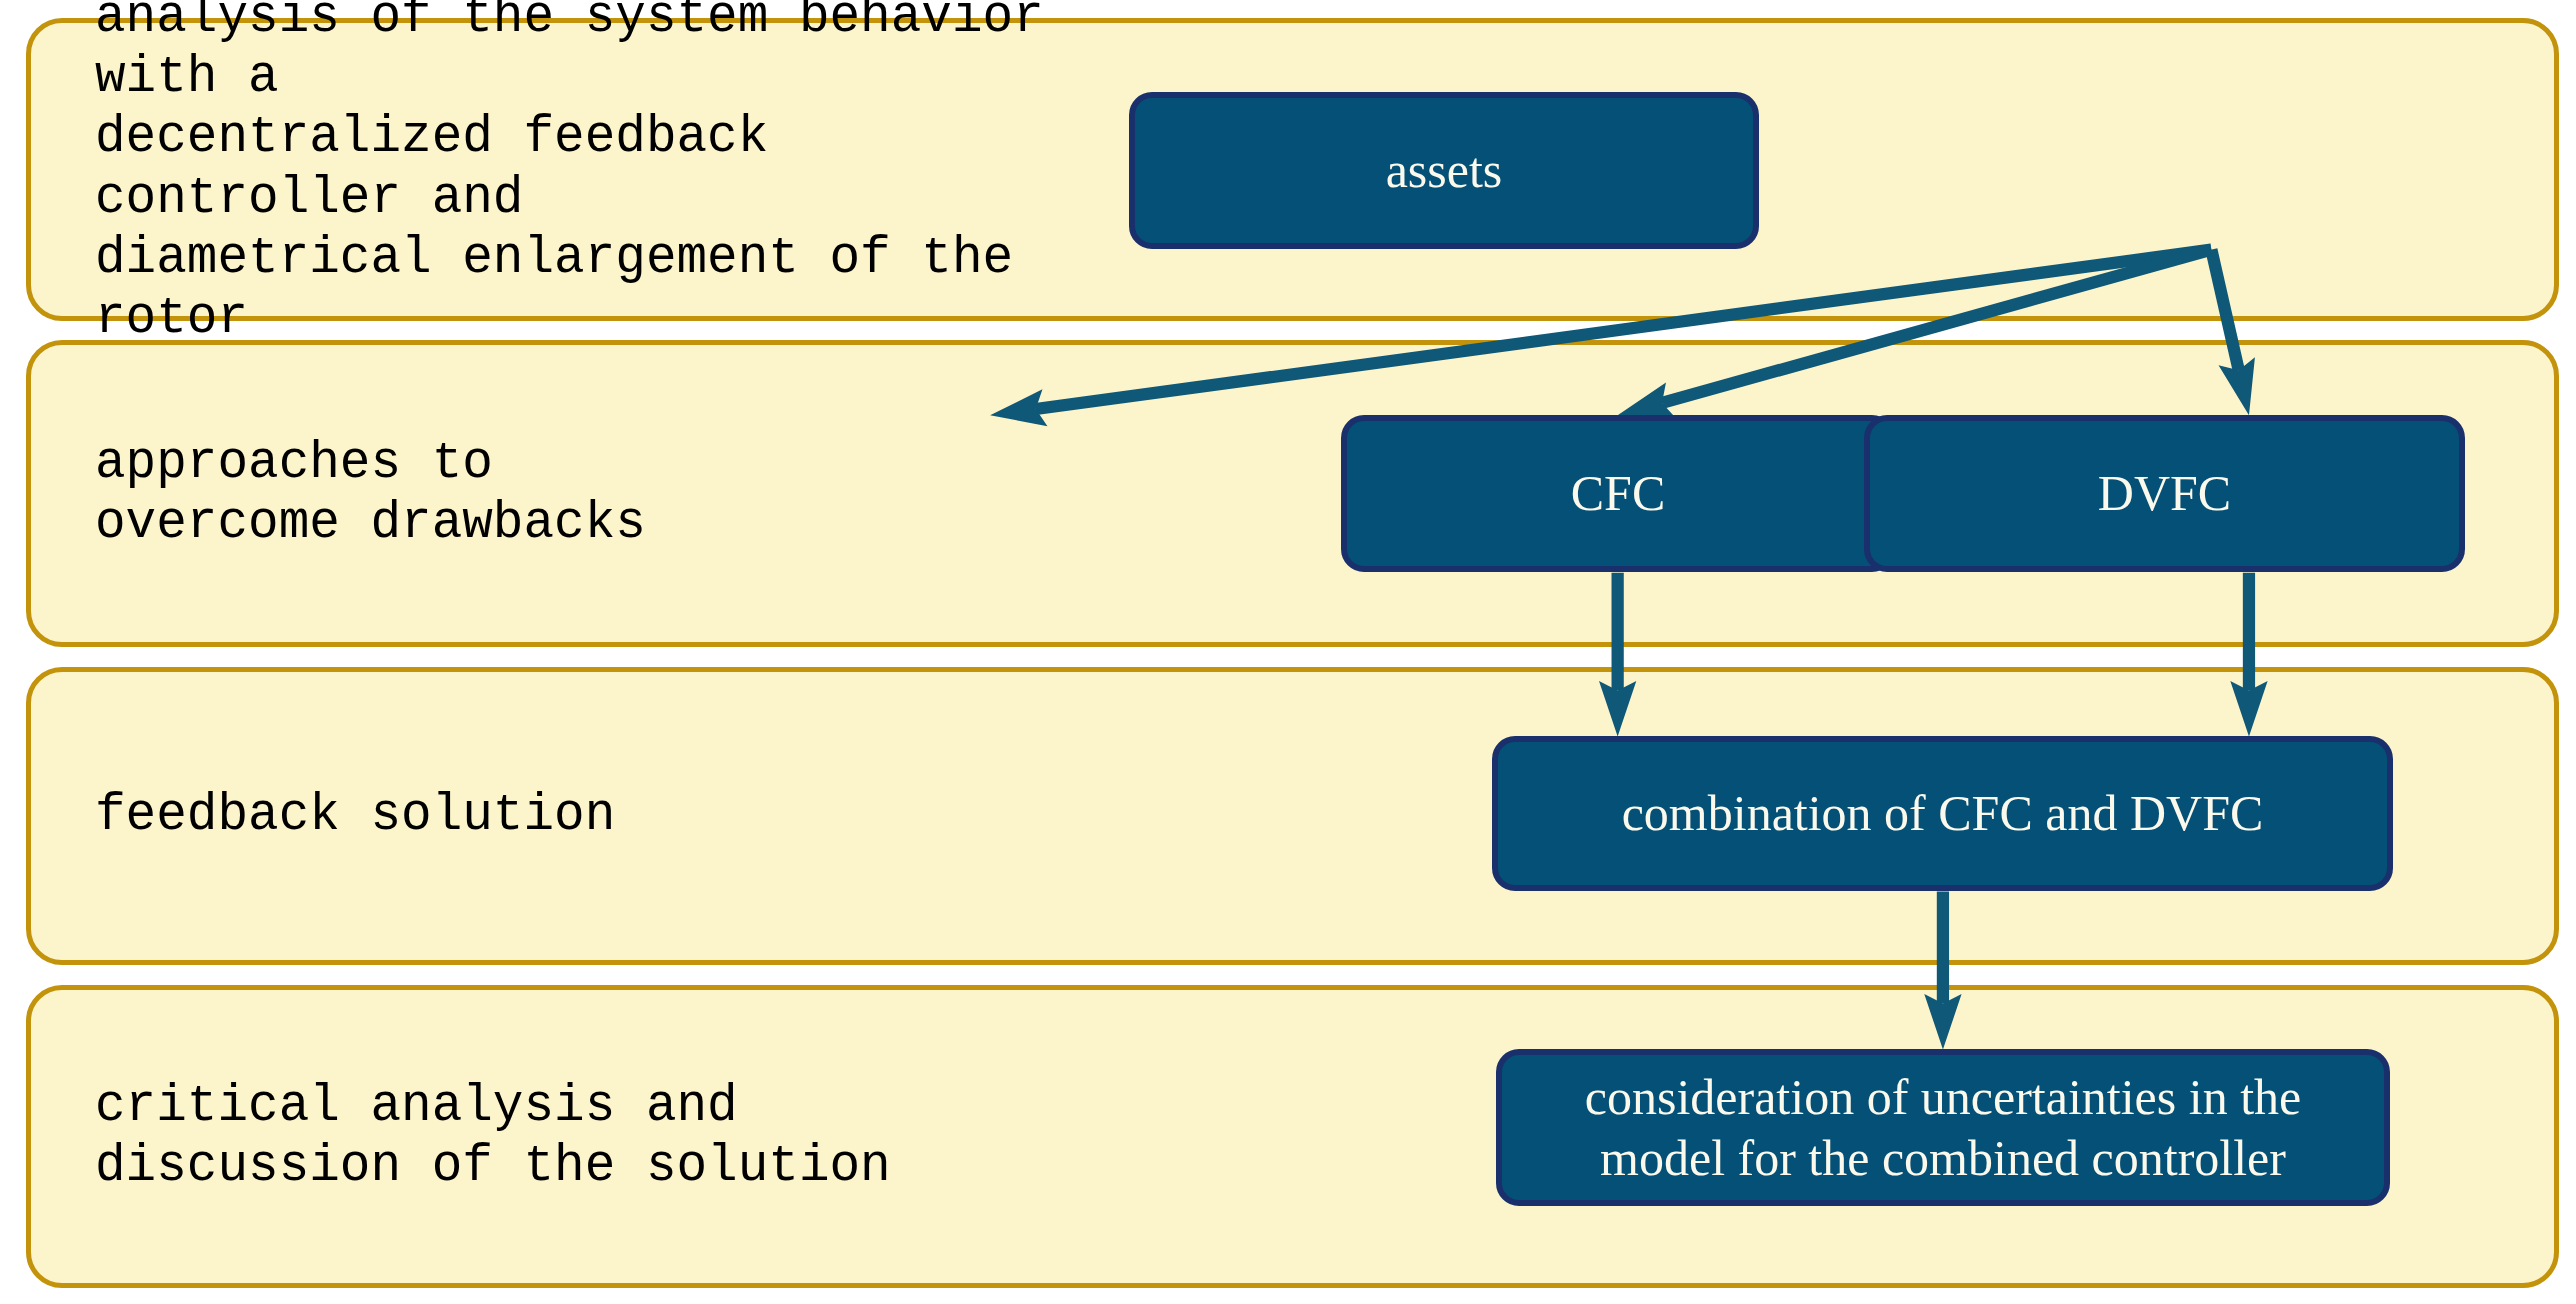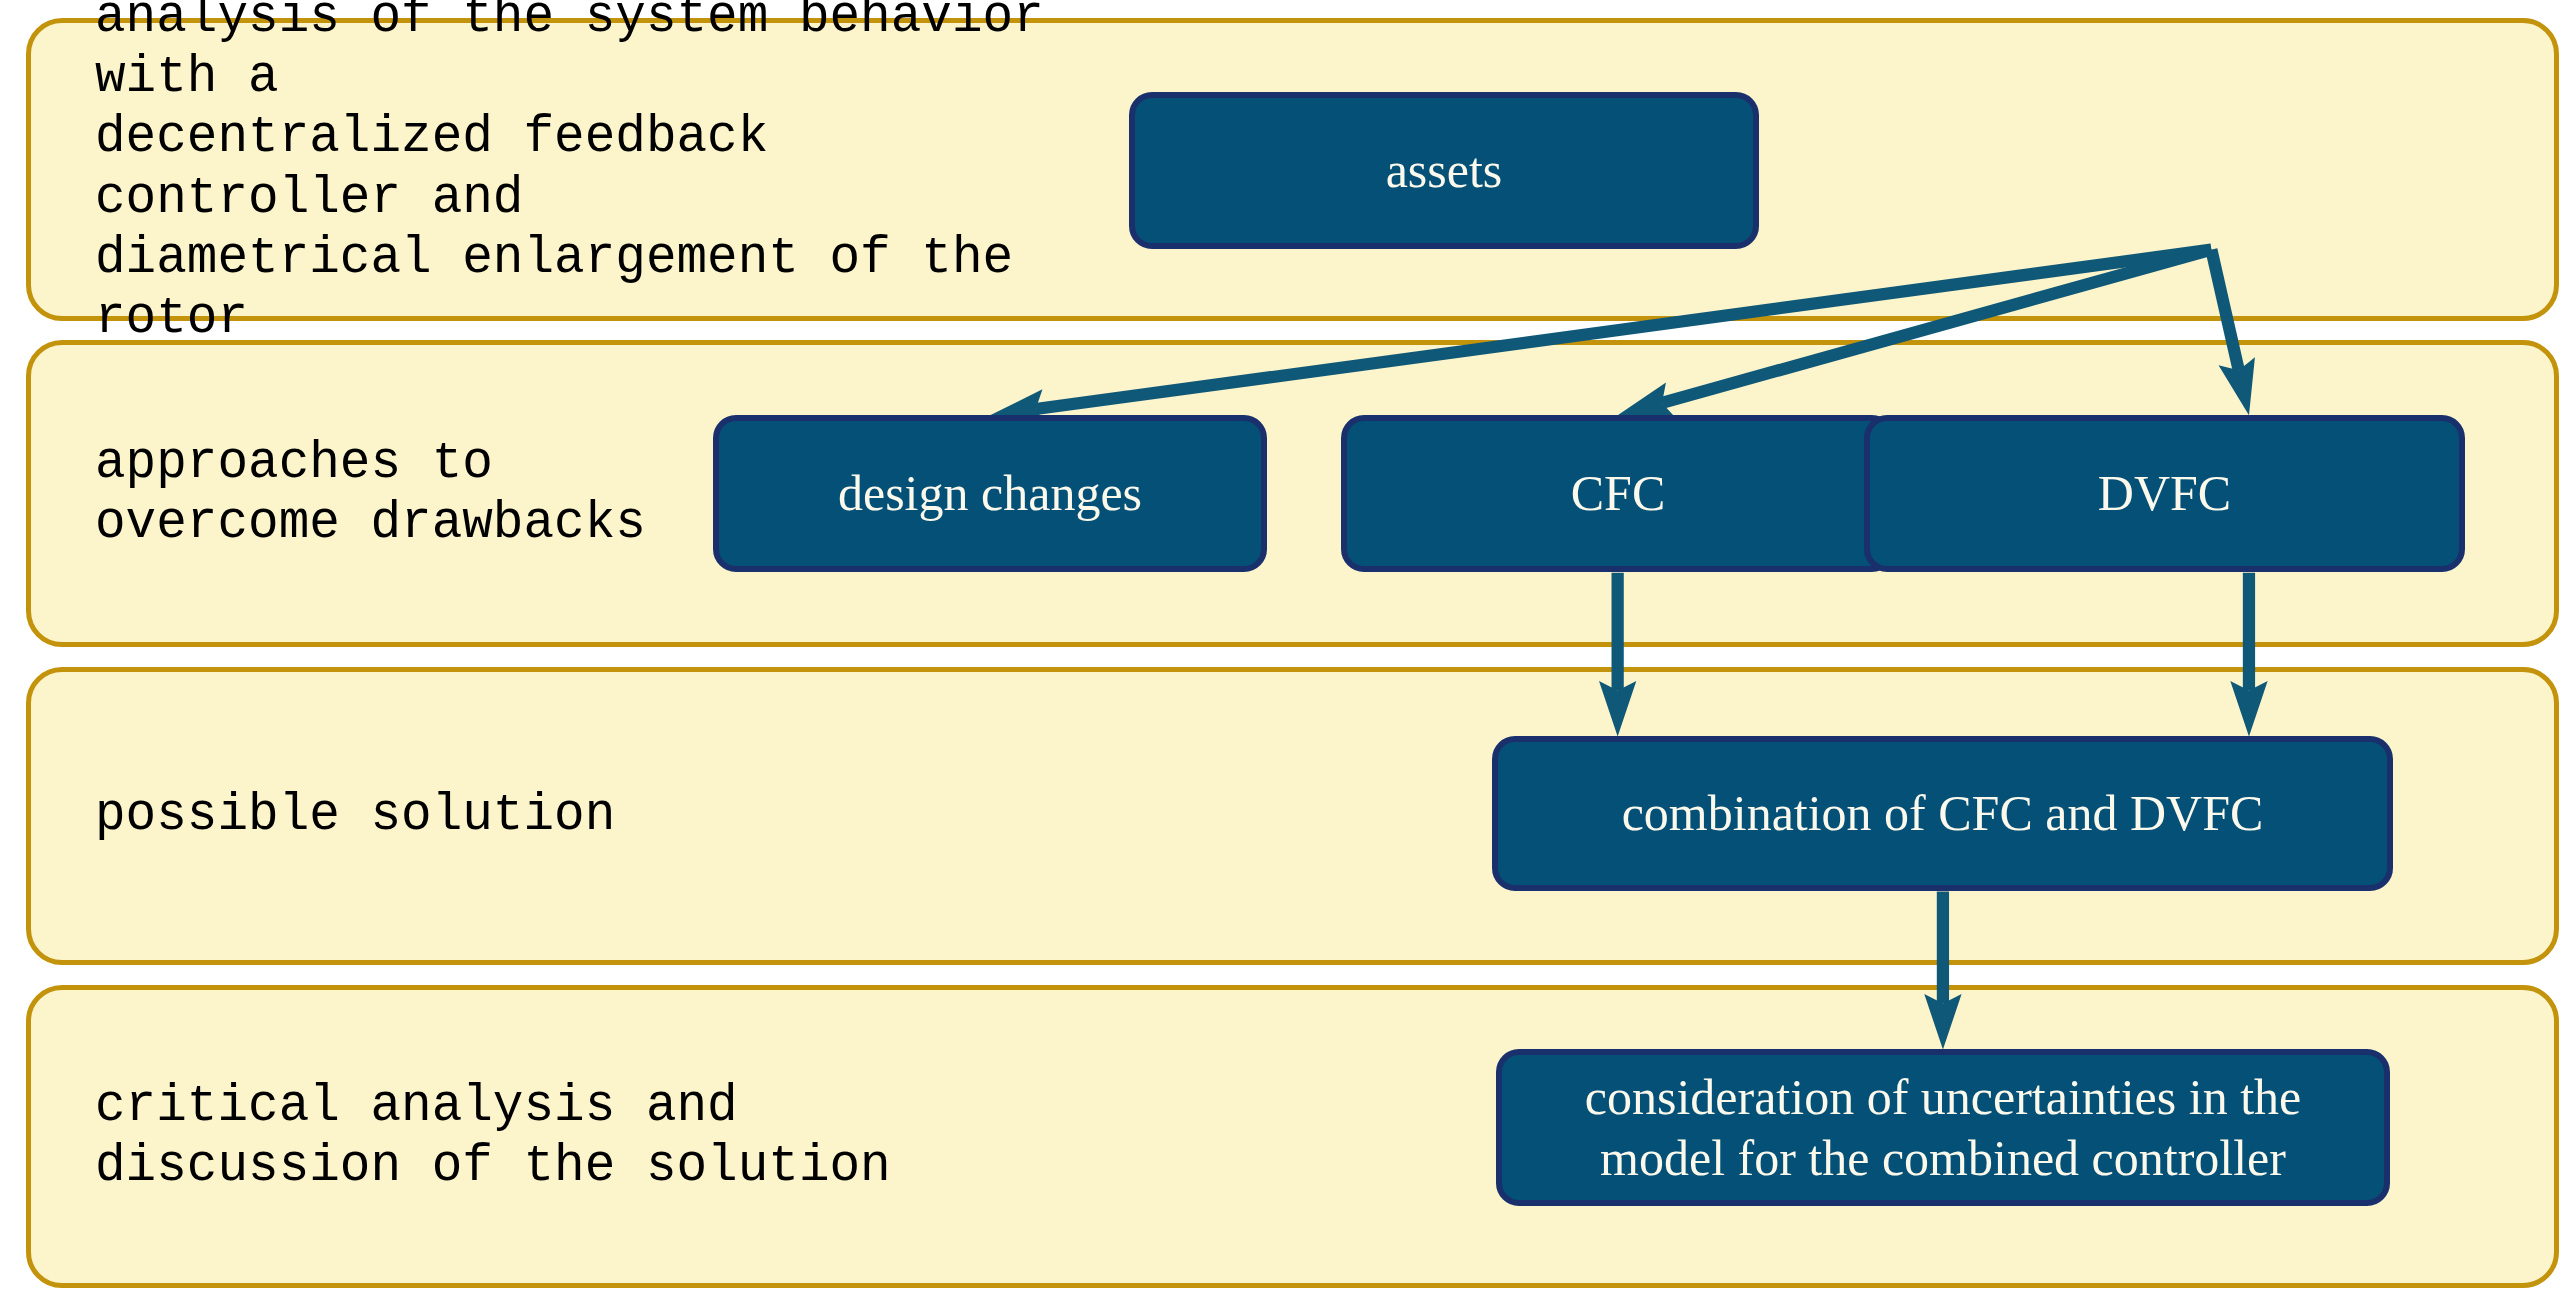--- a/index.html
+++ b/index.html
@@ -63,21 +63,21 @@
   <div class="band" style="top:17.5px;height:303px">
     <div class="band-label">analysis of the system behavior with a
 decentralized feedback controller and
 diametrical enlargement of the rotor</div>
   </div>
   <div class="band" style="top:340px;height:307px">
     <div class="band-label">approaches to
 overcome drawbacks</div>
   </div>
   <div class="band" style="top:667px;height:298px">
-    <div class="band-label">possible solution</div>
+    <div class="band-label">feedback solution</div>
   </div>
   <div class="band" style="top:985px;height:303px">
     <div class="band-label">critical analysis and
 discussion of the solution</div>
   </div>
 
   <svg class="arrows" width="2576" height="1305" viewBox="0 0 4419 2238">
       <g>
         <line class="arrow-shaft" x1="3793.5" y1="428" x2="1776.7839722315407" y2="701.3877574636002"></line>
         <polygon class="arrow-head" points="1698.5,712.0 1788.3,667.5 1776.8,701.4 1796.9,730.9"></polygon>
@@ -99,21 +99,20 @@
         <polygon class="arrow-head" points="3858.0,1263.0 3826.0,1168.0 3858.0,1184.0 3890.0,1168.0"></polygon>
       </g>
       <g>
         <line class="arrow-shaft" x1="3333" y1="1529" x2="3333" y2="1721"></line>
         <polygon class="arrow-head" points="3333.0,1800.0 3301.0,1705.0 3333.0,1721.0 3365.0,1705.0"></polygon>
       </g>
     </svg>
 
   <div class="box" style="left:1129px;top:92px;width:630px;height:157px">assets</div>
 
-  <div class="box" style="left:713px;top:415px;width:554px;height:157px">design changes</div>
   <div class="box" style="left:1341px;top:415px;width:554px;height:157px">CFC</div>
   <div class="box" style="left:1864px;top:415px;width:601px;height:157px">DVFC</div>
 
   <div class="box" style="left:1492px;top:736px;width:901px;height:155px">combination of CFC and DVFC</div>
 
   <div class="box" style="left:1496px;top:1049px;width:894px;height:157px">consideration of uncertainties in the
 model for the combined controller</div>
 
 </div>
 

